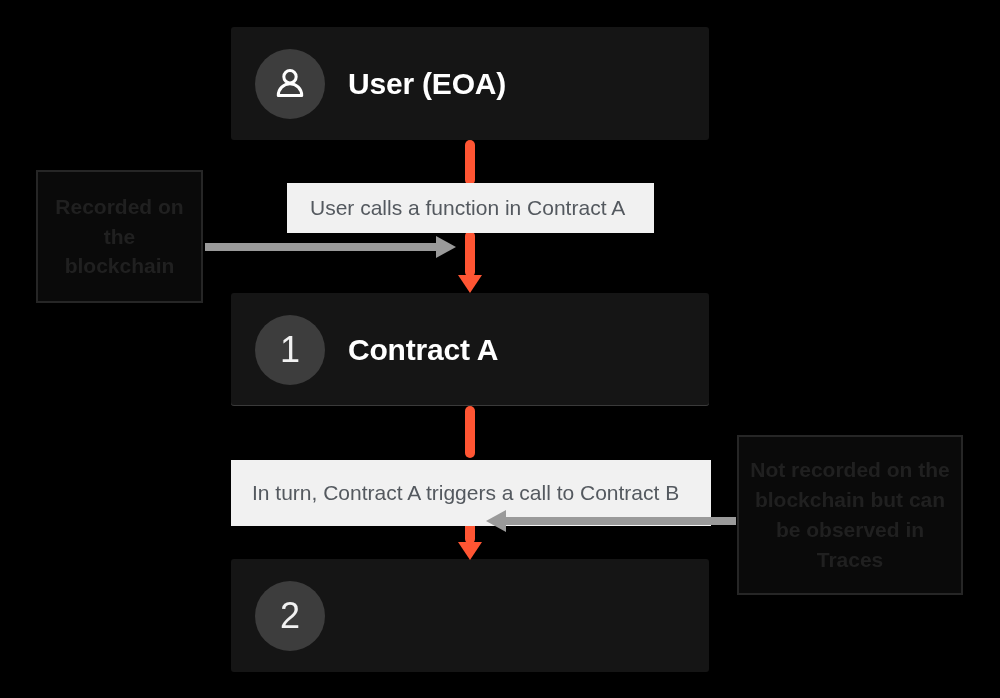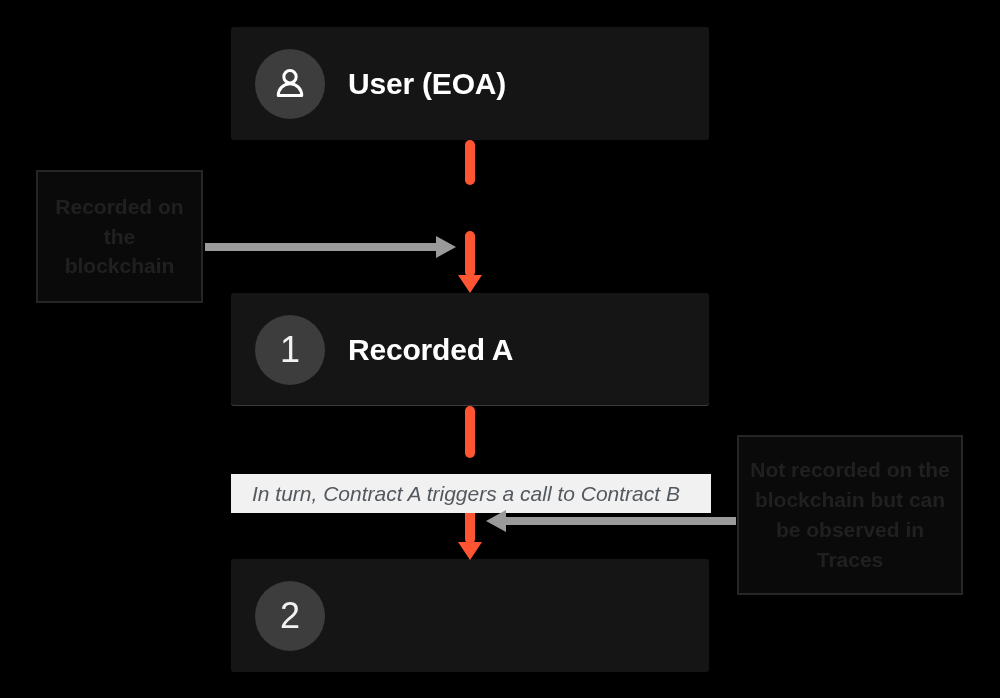--- a/index.html
+++ b/index.html
@@ -79,25 +79,24 @@
   }
   #caption-1 {
     left: 287px;
     top: 183px;
     width: 367px;
     height: 50px;
     padding-left: 23px;
   }
   #caption-2 {
     left: 231px;
-    top: 474px;
+    top: 460px;
     width: 480px;
-    height: 39px;
+    height: 66px;
     padding-left: 21px;
-    font-style: italic;
   }
 
   
   .arrow-v {
     position: absolute;
     left: 462px;
     width: 16px;
   }
   .arrow-v .shaft {
     position: absolute;
@@ -207,21 +206,21 @@
         <path d="M4.6 19.2 a7.4 7.4 0 0 1 14.8 0 z" fill="none" stroke="#ffffff" stroke-width="1.9" stroke-linejoin="round"></path>
       </svg>
     </div>
     <div class="node-label">User (EOA)</div>
   </div>
 
   <div class="node" id="node-ca">
     <div class="node-badge">
       <span class="num">1</span>
     </div>
-    <div class="node-label">Recorded A</div>
+    <div class="node-label">Contract A</div>
   </div>
 
   <div class="node no-underline" id="node-cb">
     <div class="node-badge">
       <span class="num">2</span>
     </div>
   </div>
 
   <div class="arrow-v" id="av1">
     <div class="shaft"></div>
@@ -231,20 +230,21 @@
     <div class="head"></div>
   </div>
   <div class="arrow-v" id="av3">
     <div class="shaft"></div>
   </div>
   <div class="arrow-v" id="av4">
     <div class="shaft"></div>
     <div class="head"></div>
   </div>
 
+  <div class="caption" id="caption-1">User calls a function in Contract A</div>
   <div class="caption" id="caption-2">In turn, Contract A triggers a call to Contract B</div>
 
   <div class="arrow-h" id="ah-left">
     <div class="h-shaft"></div>
     <div class="h-head"></div>
   </div>
   <div class="arrow-h" id="ah-right">
     <div class="h-shaft"></div>
     <div class="h-head"></div>
   </div>

